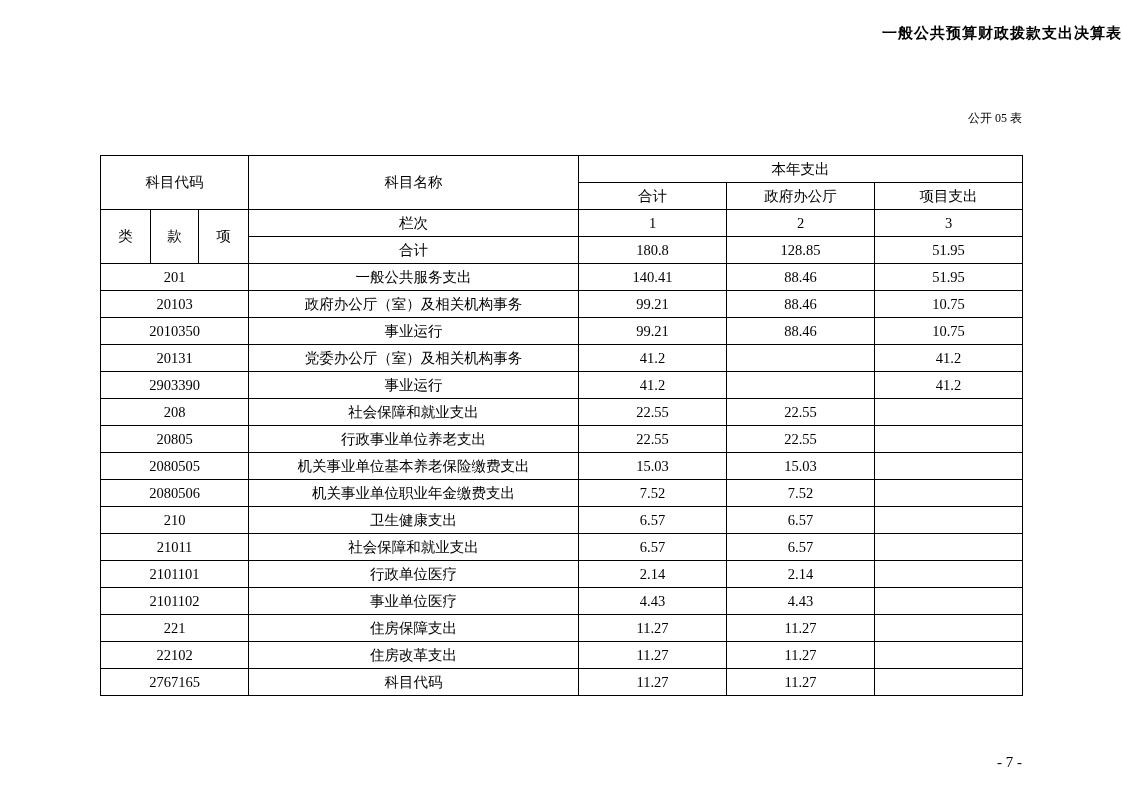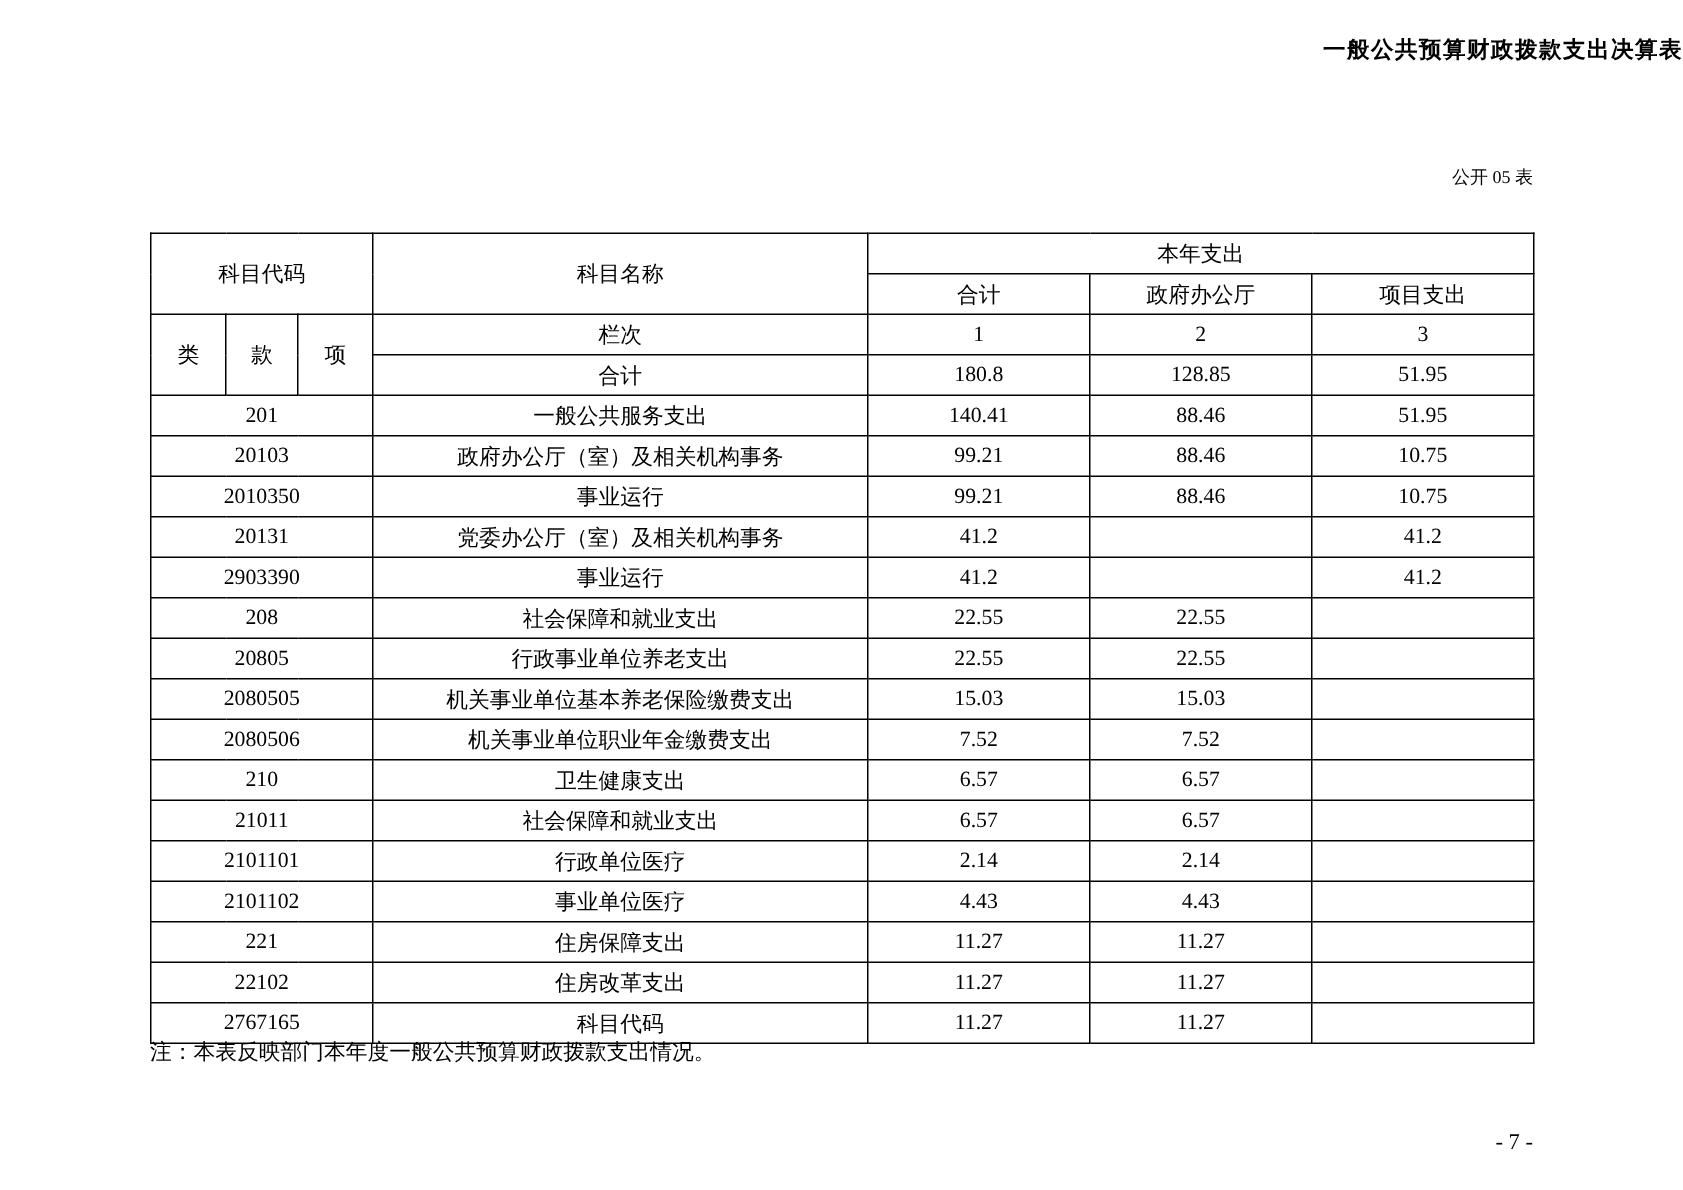--- a/index.html
+++ b/index.html
@@ -250,17 +250,16 @@
           <td class="lbl-left" colspan="3">2767165</td>
           <td class="lbl-left">科目代码</td>
           <td>11.27</td>
           <td>11.27</td>
           <td></td>
         </tr>
       </tbody>
     </table>
   </div>
 
-  <div class="note">注：本表反映部门本年度一般公共预算财政拨款支出情况。</div>
 
   <div class="page-num">- 7 -</div>
 
 </div>
 
 </body></html>

